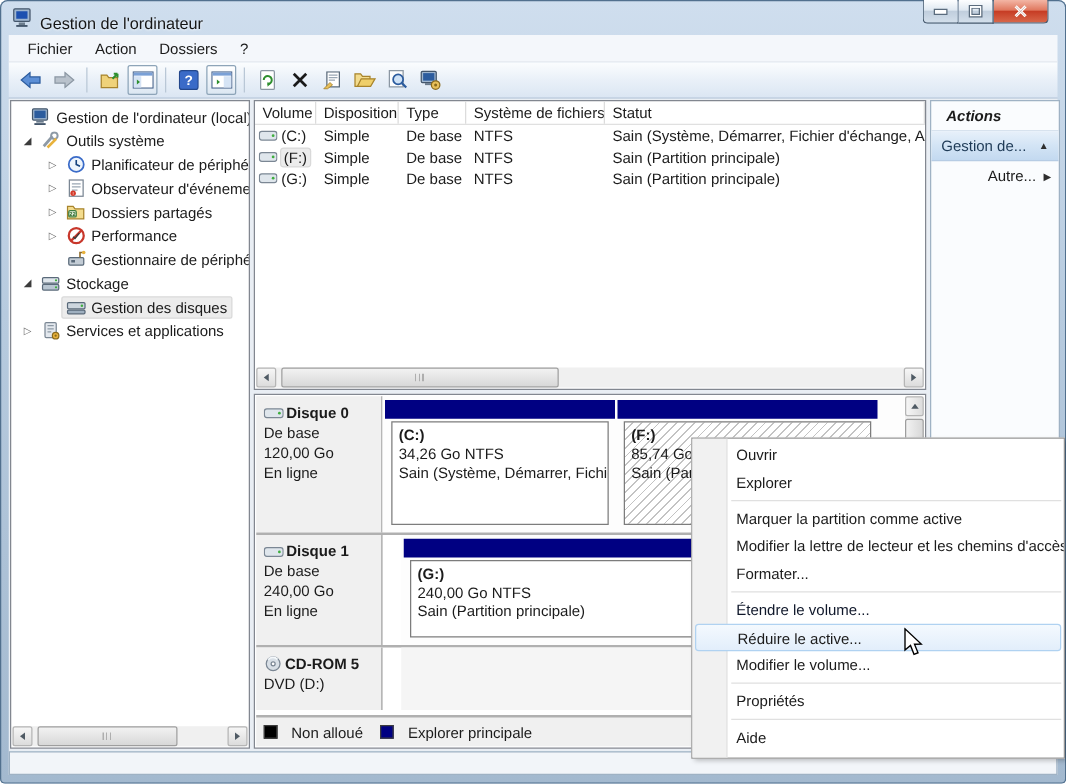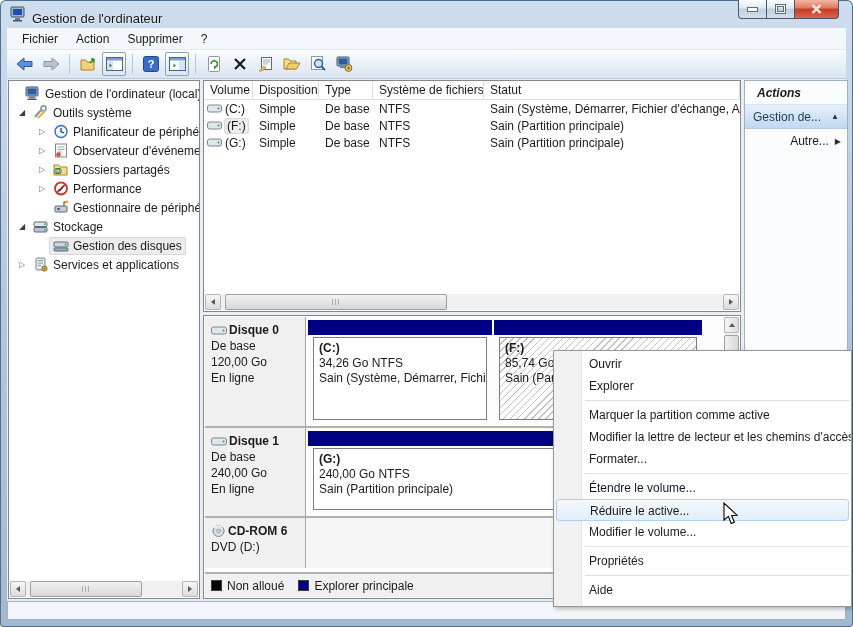--- a/index.html
+++ b/index.html
@@ -74,33 +74,33 @@
   .h-thumb::after { content:""; position:absolute; left:50%; top:4px; bottom:4px; width:8px; transform:translateX(-50%);
     background:repeating-linear-gradient(90deg,#aeaeae 0 1px,transparent 1px 3px); }
   .vscroll { position:absolute; top:1px; bottom:1px; right:1px; width:15px; background:#f0f0f0; }
   .v-thumb { position:absolute; left:0; width:15px; height:30px; top:18px; border:1px solid #9e9e9e; border-radius:2px;
     background:linear-gradient(90deg,#f2f2f2,#d8d8d8); }
 
   
   .disk-pane { left:203px; top:315px; width:538px; height:284px; overflow:hidden; background:#fff; }
   .disk-area { position:absolute; left:1px; top:1px; right:17px; bottom:1px; }
   .disk-row { position:relative; display:flex; }
-  .disk-row + .disk-row { border-top:2px solid #b0b0b0; }
+  .disk-row + .disk-row { border-top:2px solid #b0b0b0;gap:15px; }
   .d-info { width:101px; flex:none; background:#f0f0f0; border-right:1px solid #a3a3a3; padding:5px 4px 4px 6px; line-height:16px; }
   .d-name { font-weight:bold; display:flex; align-items:center; gap:2px; }
   .d-parts { flex:1; position:relative; background:#fdfdfd; display:flex; gap:2px; padding-left:2px; }
   .part { position:relative; flex:none; display:flex; flex-direction:column; }
   .part-bar { height:15px; background:#000082; margin-top:3px; }
   .part-body { flex:1; border:1px solid #7c7c7c; background:#fff; margin:2px 5px 6px 5px; padding:3px 5px; line-height:15px;
     overflow:hidden; white-space:nowrap; }
   .part-body.hatched { background:repeating-linear-gradient(135deg,#ffffff 0px,#ffffff 4px,#c3c3c3 4px,#c3c3c3 5px); }
   .part-name { font-weight:bold; }
   .legend { position:absolute; left:1px; right:17px; bottom:1px; height:25px; background:#f0f0f0; border-top:2px solid #b0b0b0;
     display:flex; align-items:center; gap:14px; padding-left:6px; }
-  .leg-item { display:flex; align-items:center; gap:5px; }
+  .leg-item { display:flex; align-items:center; gap:11px; }
   .swatch { width:11px; height:11px; border:1px solid #3c3c3c; }
 
   
   .actions { left:744px; top:80px; width:104px; height:519px; background:#fafcfe; border:1px solid #9fb2c4; overflow:hidden; }
   .actions-title { font-weight:bold; padding:5px 8px 4px 12px; border-bottom:1px solid #d7e2ee;font-style:italic; }
   .act-section { height:24px; display:flex; align-items:center; justify-content:space-between; padding:0 8px;
     background:linear-gradient(180deg,#e7f0fa 0%,#d3e4f5 50%,#c3d9f0 100%); border-bottom:1px solid #b6cce4; color:#1e3a56; }
   .act-sub { height:24px; display:flex; align-items:center; justify-content:flex-end; gap:6px; padding:0 6px; }
   .act-arrow { font-size:8px; color:#2e2e2e; }
 
@@ -144,21 +144,21 @@
           <path d="M1.5 1 L9.5 9 M9.5 1 L1.5 9" stroke="#fff" stroke-width="2.4"></path>
           <path d="M1.5 1 L9.5 9 M9.5 1 L1.5 9" stroke="#6b2014" stroke-width="0.6" opacity="0.4"></path>
         </svg>
       </div>
     </div>
   </div>
 
   <div class="menubar abs">
     <span class="menu-item">Fichier</span>
     <span class="menu-item">Action</span>
-    <span class="menu-item">Supprimer</span>
+    <span class="menu-item">Dossiers</span>
     <span class="menu-item">?</span>
   </div>
 
   <div class="toolbar abs">
     <div class="tb-btn">
       <svg width="18" height="14" viewBox="0 0 18 14">
         <path d="M8 1 L8 4.5 L16 4.5 L16 9.5 L8 9.5 L8 13 L1 7 Z" fill="#5c8fd6" stroke="#2c5c9e"></path>
       </svg>
     </div>
     <div class="tb-btn">
@@ -489,21 +489,21 @@
       </div>
 
       <div class="disk-row" style="height:52px;">
         <div class="d-info">
           <div class="d-name">
               <svg width="15" height="13" viewBox="0 0 15 13">
                 <circle cx="7.5" cy="6" r="5.5" fill="#d8dfe6" stroke="#7b8794"></circle>
                 <circle cx="7.5" cy="6" r="1.6" fill="#fff" stroke="#7b8794"></circle>
                 <path d="M3.5 2.8 A5 5 0 0 1 11 2.5" stroke="#f4f8fb" stroke-width="1.4" fill="none"></path>
               </svg>
-            <span>CD-ROM 6</span>
+            <span>CD-ROM 5</span>
             </div>
           <div>DVD (D:)</div>
         </div>
         <div class="d-parts" style="background:#f5f5f5;"></div>
       </div>
 
     </div>
     <div class="legend">
       <span class="leg-item">
         <span class="swatch" style="background:#000000;"></span>

